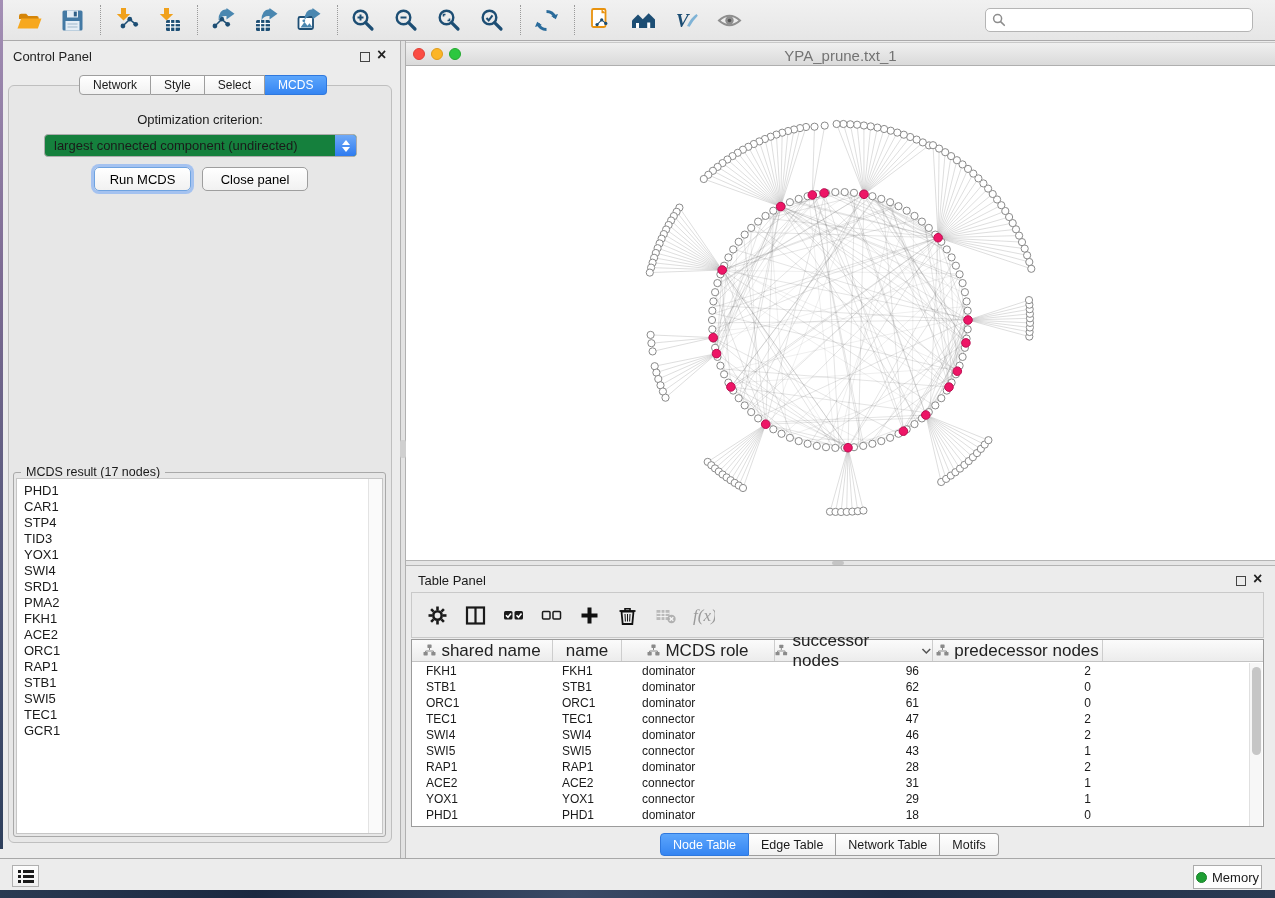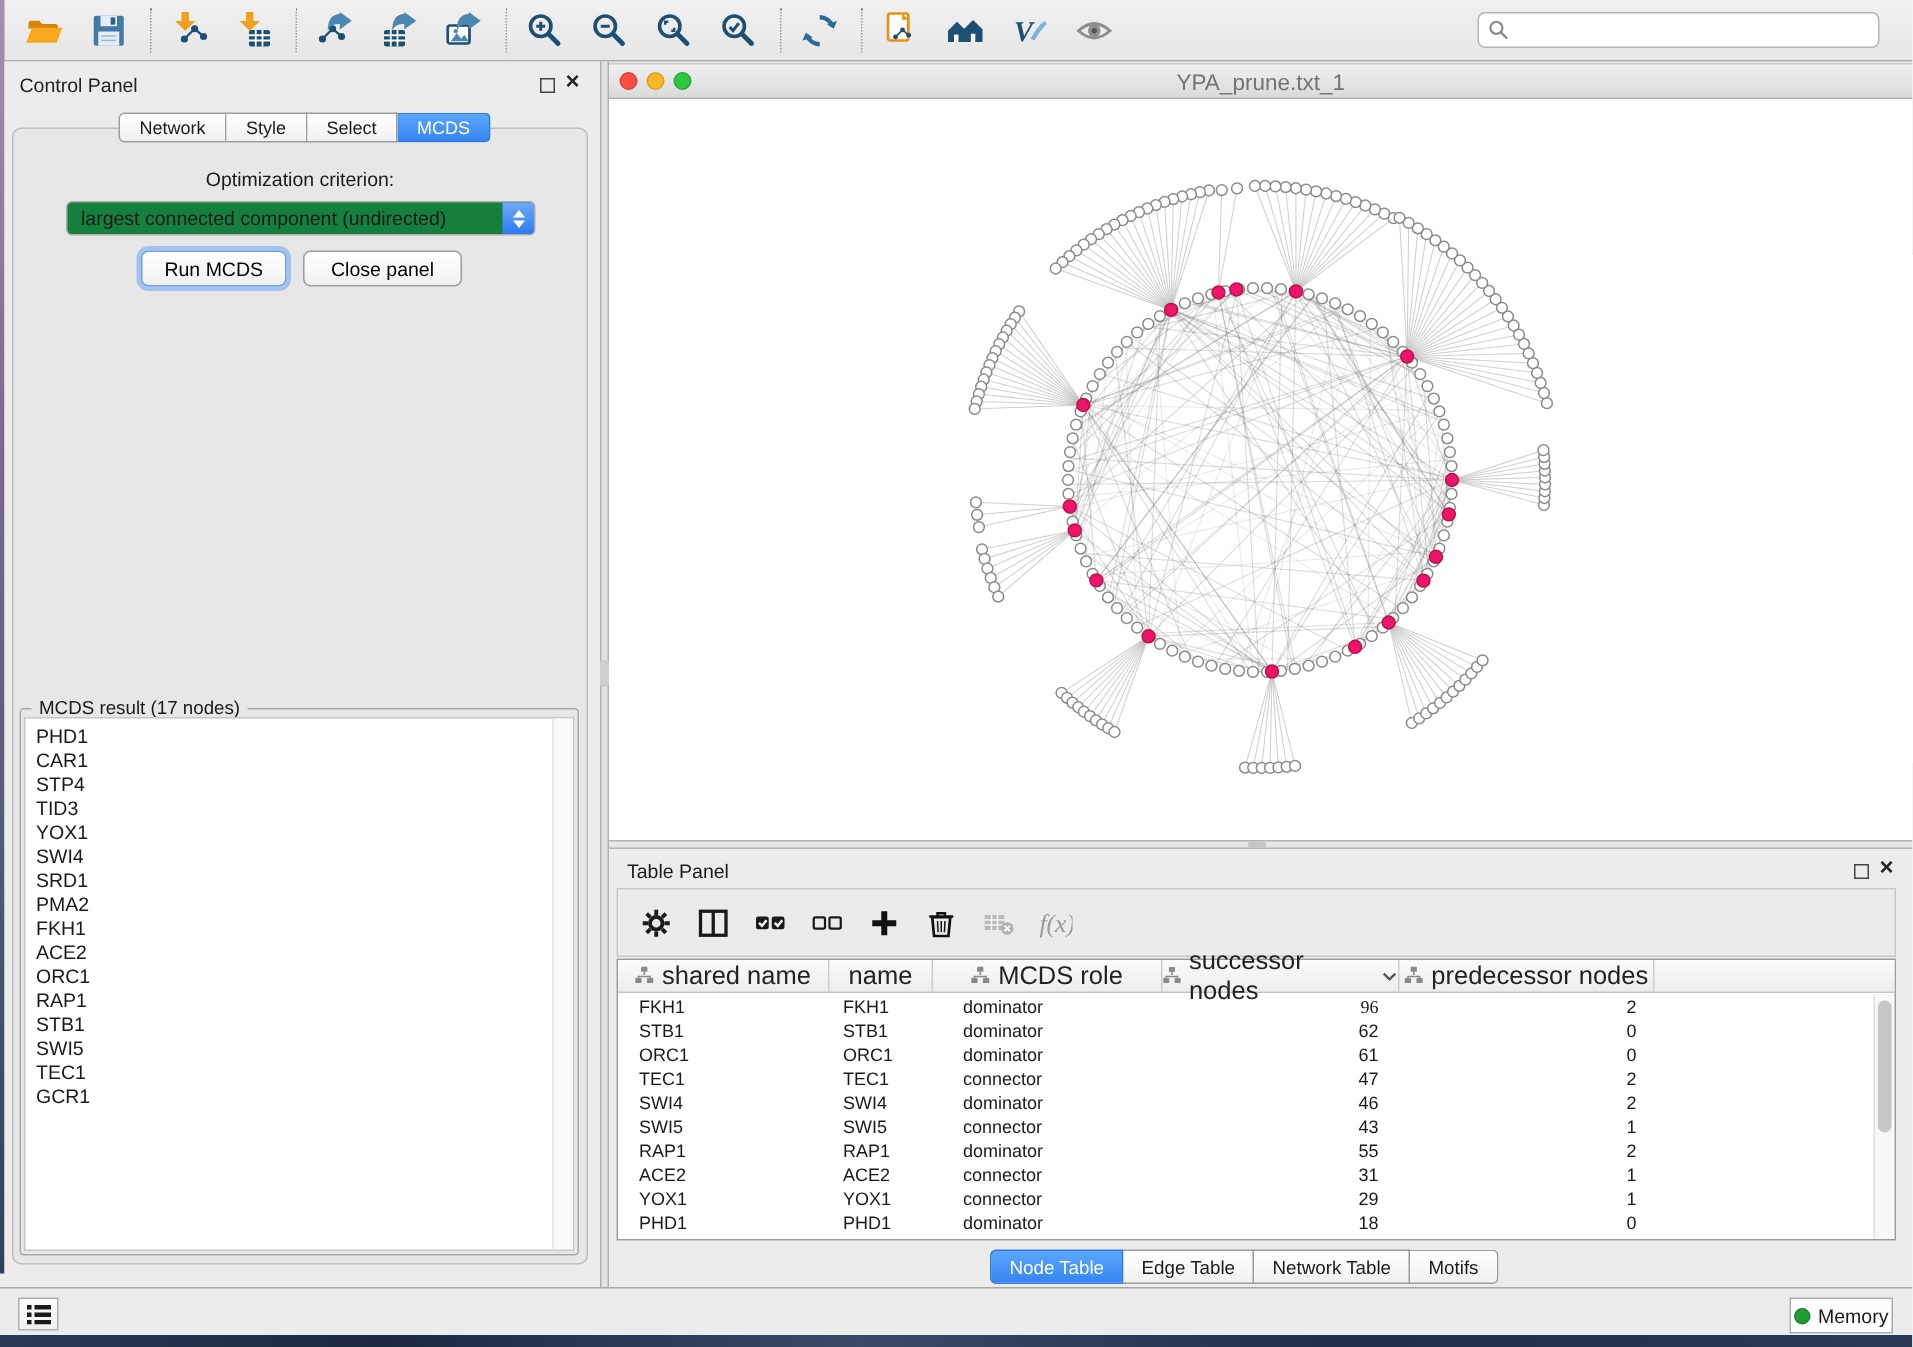--- a/index.html
+++ b/index.html
@@ -1003,21 +1003,21 @@
             <path d="M6.5 3.9 v2.1 M2.6 8 v-1 h7.8 v1" stroke="#8a8a8a" fill="none"></path>
           </svg>
           <span>predecessor nodes</span>
         </div>
       </div>
     <div id="nt-body">
         <div class="nt-row" style="top: 23px;">
           <div class="nt-cell" style="left: 14px; width: 120px; text-align: left;">FKH1</div>
           <div class="nt-cell" style="left: 150px; width: 60px; text-align: left;">FKH1</div>
           <div class="nt-cell" style="left: 230px; width: 130px; text-align: left;">dominator</div>
-          <div class="nt-cell" style="left: 363px; width: 144px; text-align: right; font-family: Liberation Serif, serif;">96</div>
+          <div class="nt-cell" style="left: 363px; width: 144px; text-align: right;">96</div>
           <div class="nt-cell" style="left: 521px; width: 158px; text-align: right;">2</div>
         </div>
         <div class="nt-row" style="top: 39px;">
           <div class="nt-cell" style="left: 14px; width: 120px; text-align: left;">STB1</div>
           <div class="nt-cell" style="left: 150px; width: 60px; text-align: left;">STB1</div>
           <div class="nt-cell" style="left: 230px; width: 130px; text-align: left;">dominator</div>
           <div class="nt-cell" style="left: 363px; width: 144px; text-align: right;">62</div>
           <div class="nt-cell" style="left: 521px; width: 158px; text-align: right;">0</div>
         </div>
         <div class="nt-row" style="top: 55px;">
@@ -1045,21 +1045,21 @@
           <div class="nt-cell" style="left: 14px; width: 120px; text-align: left;">SWI5</div>
           <div class="nt-cell" style="left: 150px; width: 60px; text-align: left;">SWI5</div>
           <div class="nt-cell" style="left: 230px; width: 130px; text-align: left;">connector</div>
           <div class="nt-cell" style="left: 363px; width: 144px; text-align: right;">43</div>
           <div class="nt-cell" style="left: 521px; width: 158px; text-align: right;">1</div>
         </div>
         <div class="nt-row" style="top: 119px;">
           <div class="nt-cell" style="left: 14px; width: 120px; text-align: left;">RAP1</div>
           <div class="nt-cell" style="left: 150px; width: 60px; text-align: left;">RAP1</div>
           <div class="nt-cell" style="left: 230px; width: 130px; text-align: left;">dominator</div>
-          <div class="nt-cell" style="left: 363px; width: 144px; text-align: right;">55</div>
+          <div class="nt-cell" style="left: 363px; width: 144px; text-align: right;">28</div>
           <div class="nt-cell" style="left: 521px; width: 158px; text-align: right;">2</div>
         </div>
         <div class="nt-row" style="top: 135px;">
           <div class="nt-cell" style="left: 14px; width: 120px; text-align: left;">ACE2</div>
           <div class="nt-cell" style="left: 150px; width: 60px; text-align: left;">ACE2</div>
           <div class="nt-cell" style="left: 230px; width: 130px; text-align: left;">connector</div>
           <div class="nt-cell" style="left: 363px; width: 144px; text-align: right;">31</div>
           <div class="nt-cell" style="left: 521px; width: 158px; text-align: right;">1</div>
         </div>
         <div class="nt-row" style="top: 151px;">

